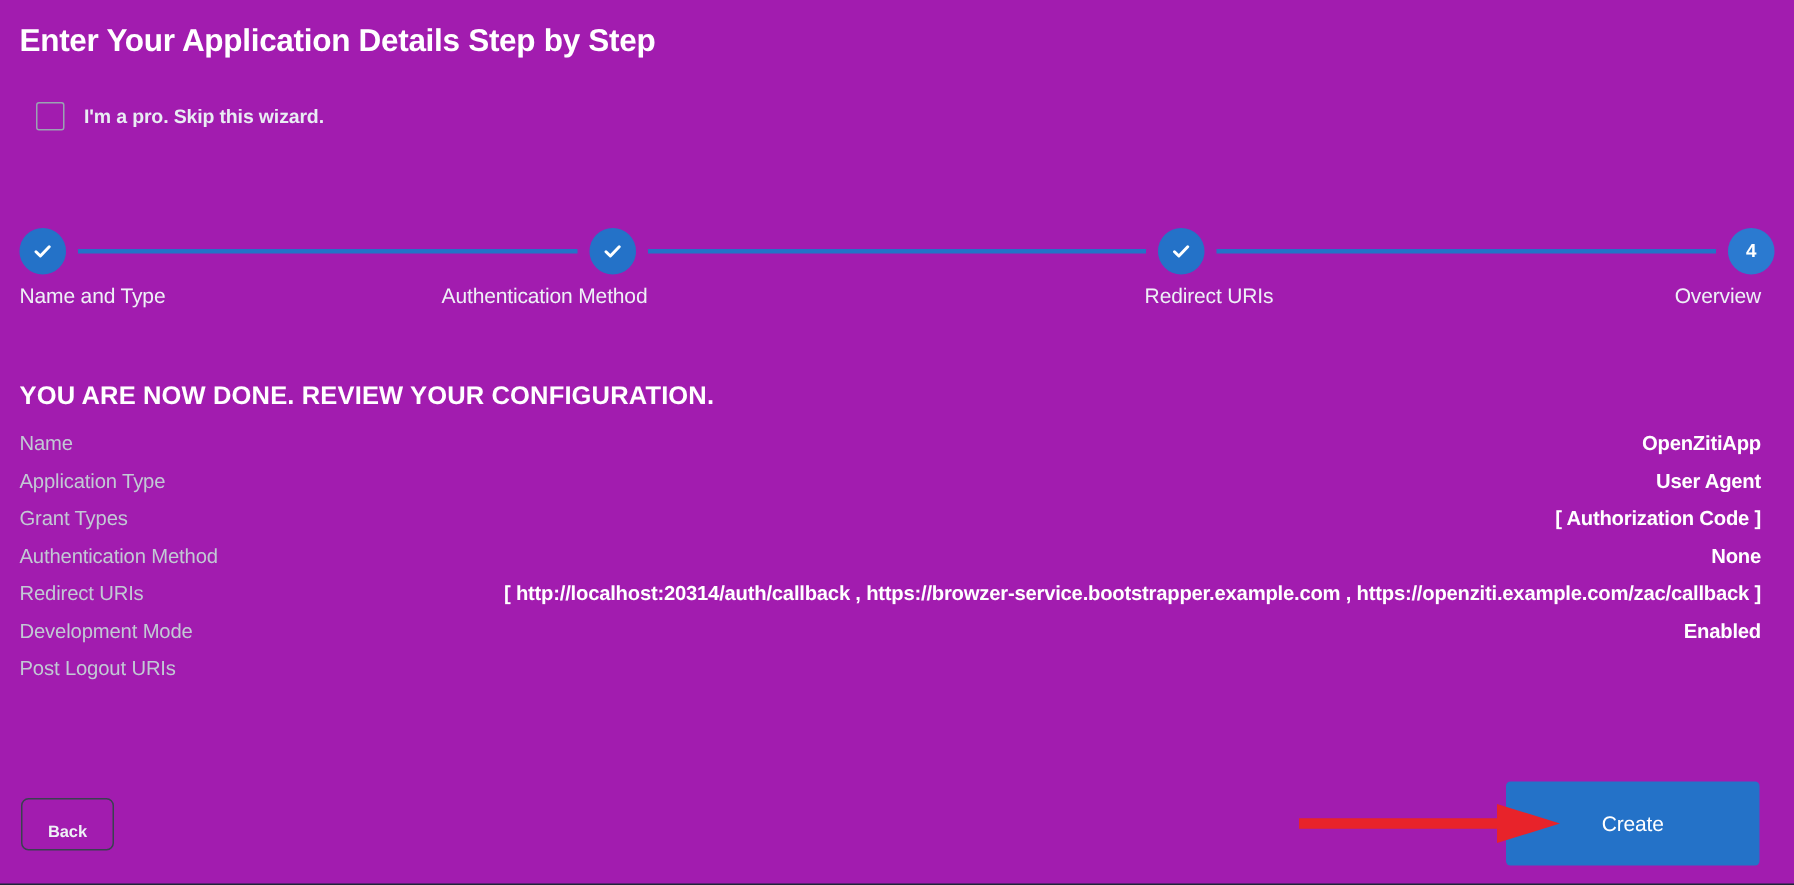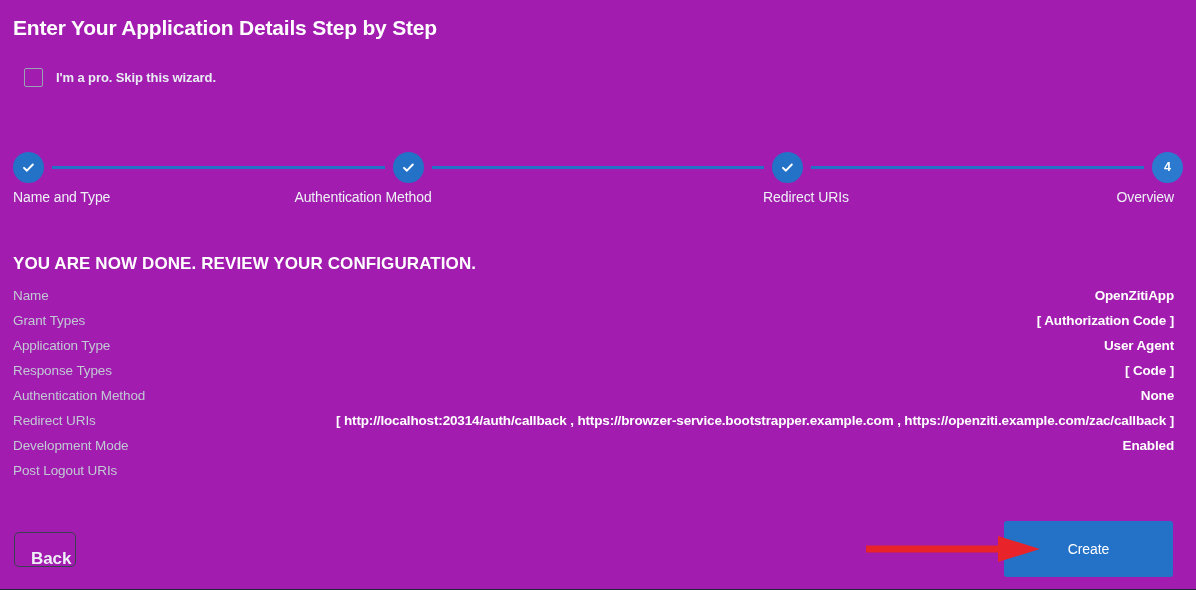--- a/index.html
+++ b/index.html
@@ -177,21 +177,21 @@
     left: 14px;
     top: 532px;
     width: 62px;
     height: 35px;
     box-sizing: border-box;
     border: 1px solid #39414f;
     border-radius: 5px;
     background: transparent;
     color: #eef1f6;
     font-family: "Liberation Sans", sans-serif;
-    font-size: 17px;
+    font-size: 11px;
     font-weight: bold;
     letter-spacing: -0.1px;
     cursor: pointer;
     padding: 16px;
   }
   .btn-create {
     position: absolute;
     left: 1004px;
     top: 521px;
     width: 169px;
@@ -280,33 +280,29 @@
   <div class="review-heading">YOU ARE NOW DONE. REVIEW YOUR CONFIGURATION.</div>
 
   <div class="summary">
 
     <div class="summary-row">
       <span class="summary-label">Name</span>
       <span class="summary-value">OpenZitiApp</span>
     </div>
 
     <div class="summary-row">
+      <span class="summary-label">Application Type</span>
+      <span class="summary-value">User Agent</span>
+    </div>
+
+    <div class="summary-row">
       <span class="summary-label">Grant Types</span>
       <span class="summary-value">[ Authorization Code ]</span>
     </div>
 
-    <div class="summary-row">
-      <span class="summary-label">Application Type</span>
-      <span class="summary-value">User Agent</span>
-    </div>
-
-    <div class="summary-row">
-      <span class="summary-label">Response Types</span>
-      <span class="summary-value">[ Code ]</span>
-    </div>
 
     <div class="summary-row">
       <span class="summary-label">Authentication Method</span>
       <span class="summary-value">None</span>
     </div>
 
     <div class="summary-row">
       <span class="summary-label">Redirect URIs</span>
       <span class="summary-value">[ http://localhost:20314/auth/callback , https://browzer-service.bootstrapper.example.com , https://openziti.example.com/zac/callback ]</span>
     </div>

